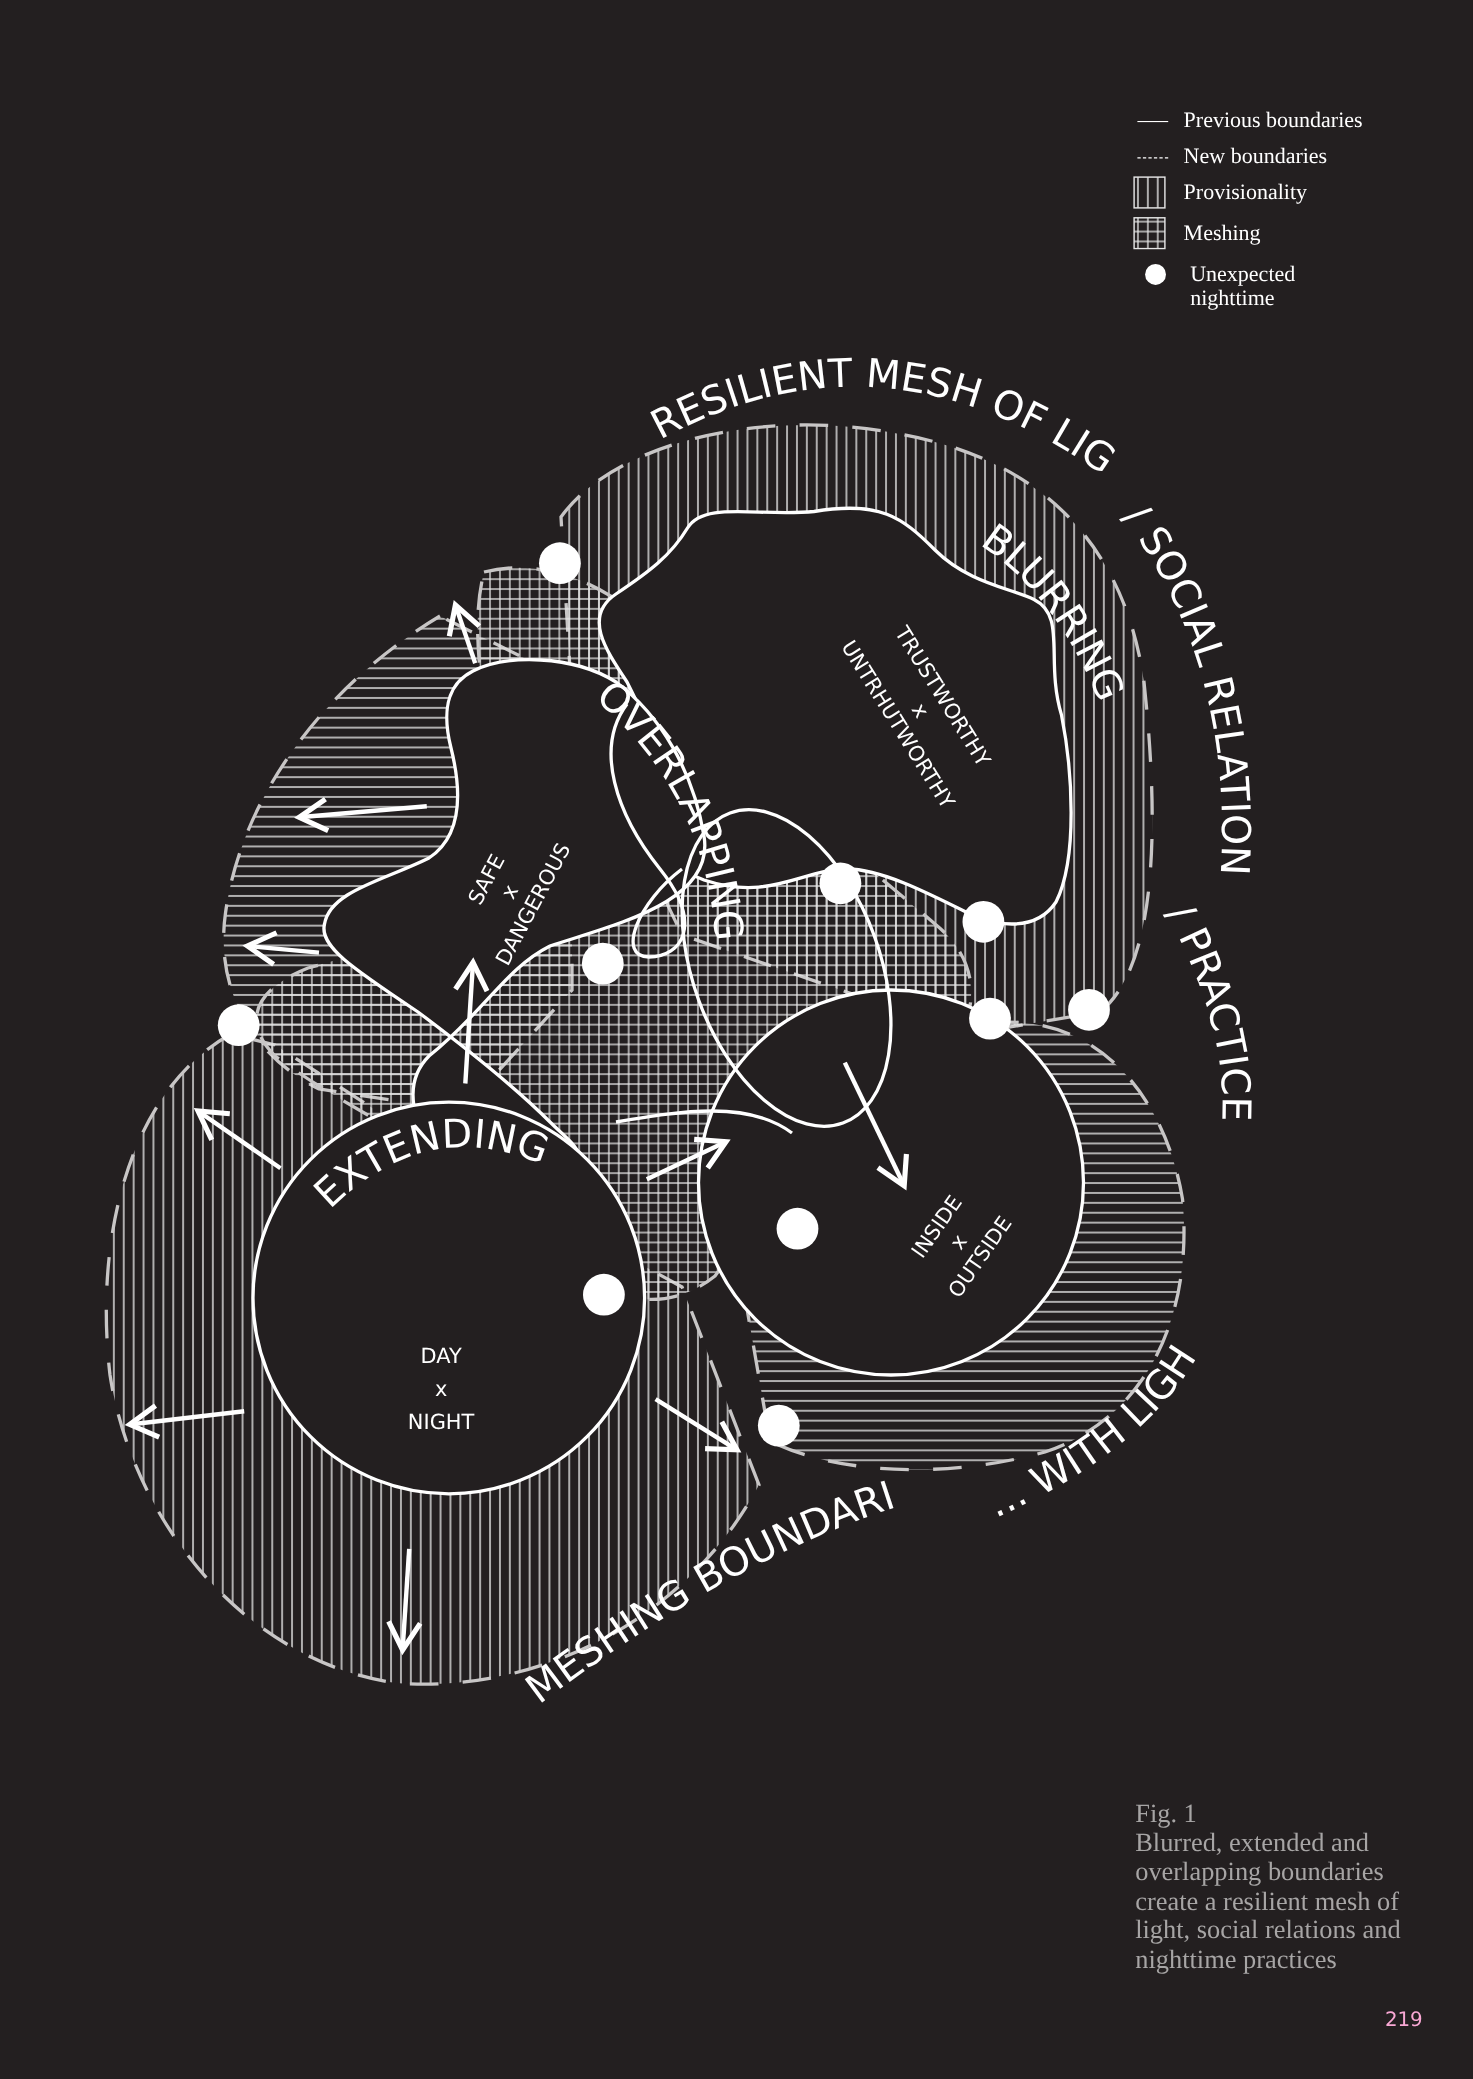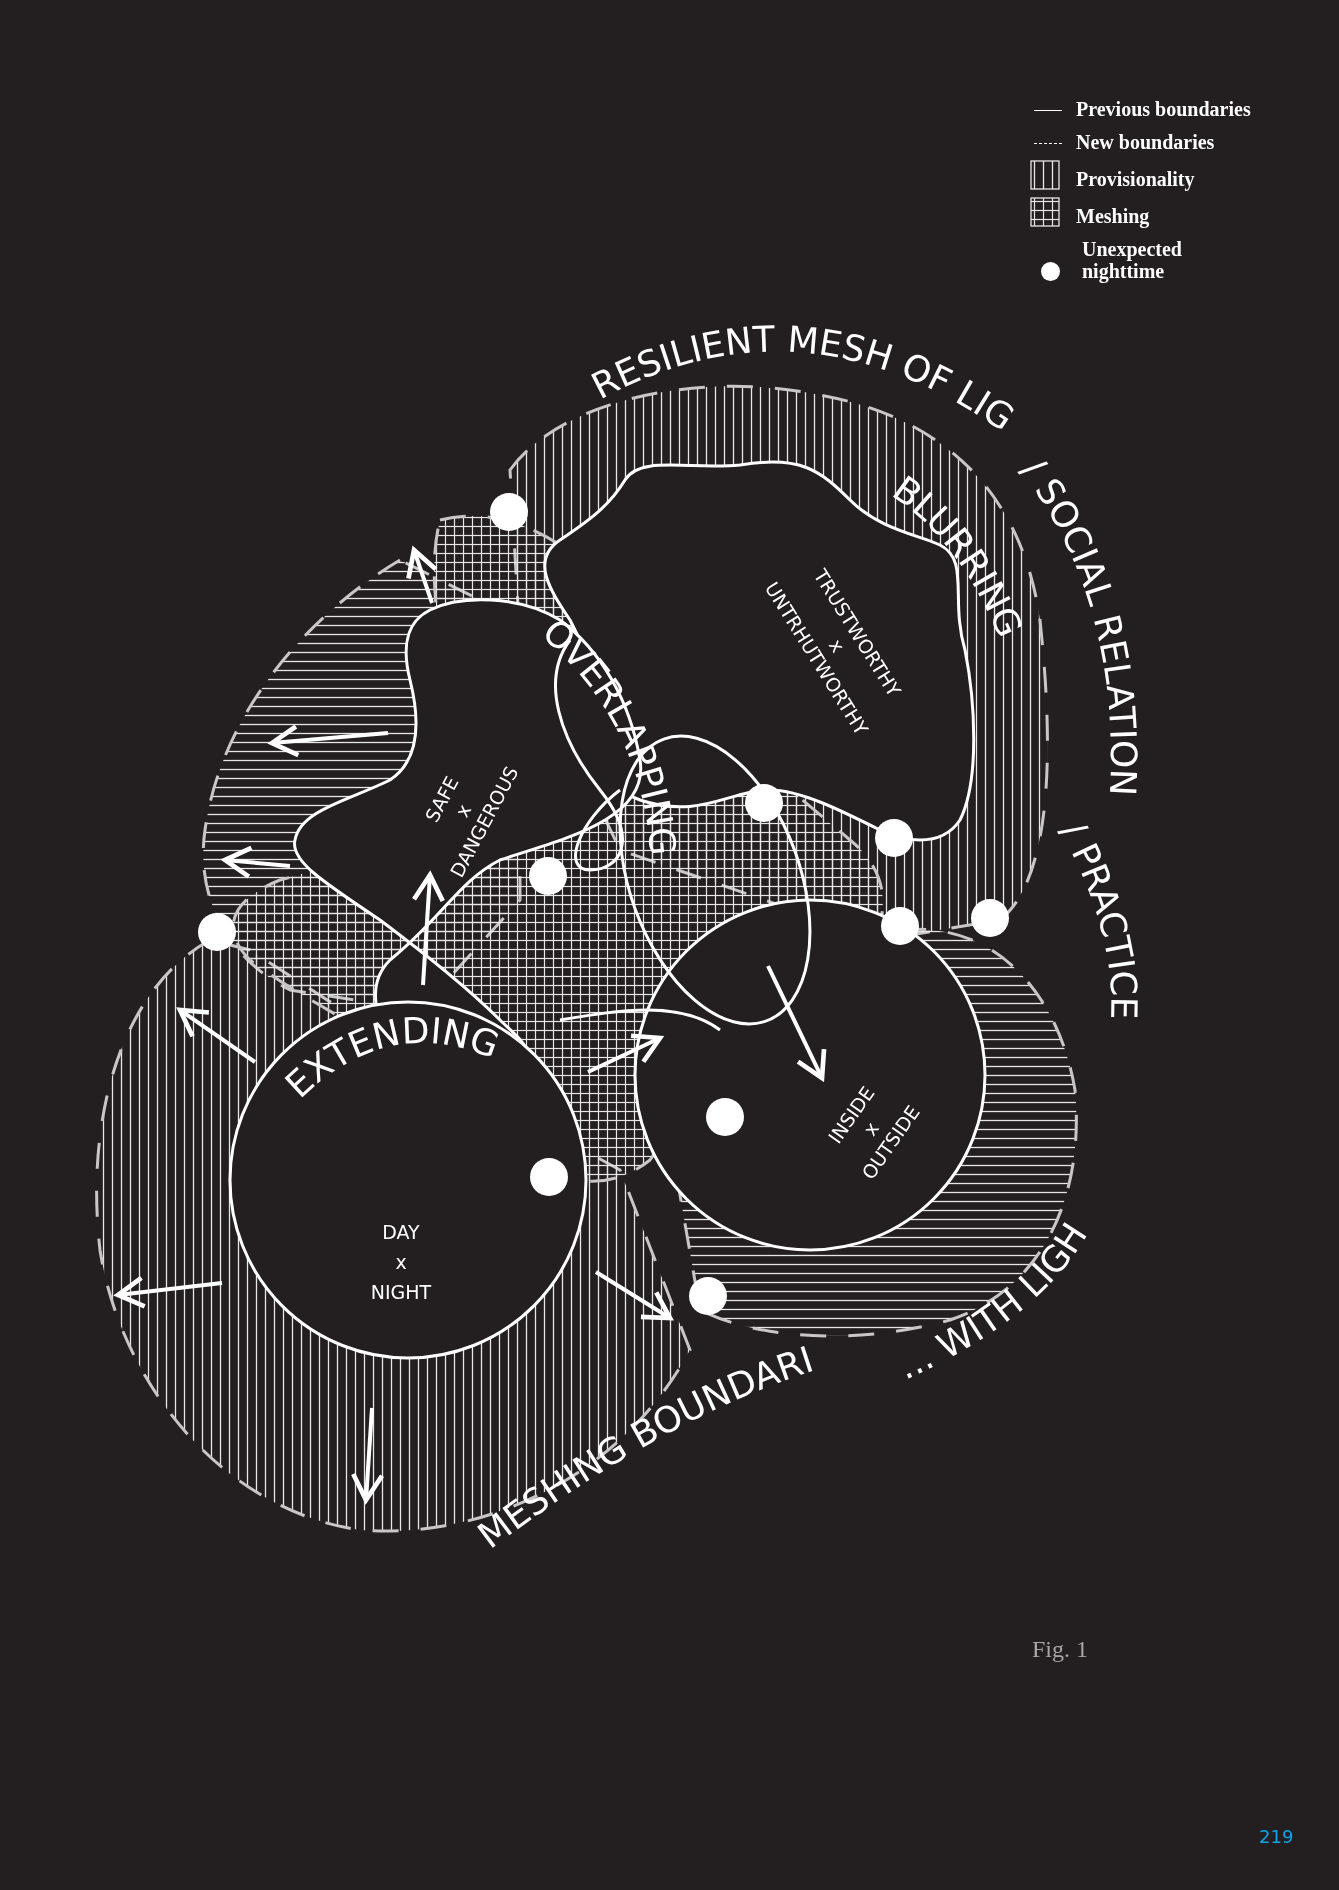--- a/index.html
+++ b/index.html
@@ -12,21 +12,21 @@
     color: #ffffff;
   }
   .page { position: absolute; left: 0; top: 0; width: 1339px; height: 1890px; }
   svg.diagram { position: absolute; left: 0; top: 0; width: 1339px; height: 1890px; }
 
   .legend {
     position: absolute; left: 1030px; top: 98px;
     font-family: "Liberation Serif", serif;
     font-size: 20px; color: #ffffff;
   }
-  .legend-item { display: flex; align-items: flex-end; margin-bottom: 11px; line-height: 22px; font-weight: bold; }
+  .legend-item { display: flex; align-items: flex-start; margin-bottom: 11px; line-height: 22px; }
   .legend-swatch { width: 36px; height: 22px; position: relative; margin-right: 10px; flex: 0 0 36px; }
   .legend-swatch.line::after {
     content: ""; position: absolute; left: 4px; right: 4px; top: 12px;
     border-top: 1.5px solid #fff;
   }
   .legend-swatch.dash::after {
     content: ""; position: absolute; left: 4px; right: 4px; top: 12px;
     border-top: 1.5px dashed #fff;
   }
   .legend-swatch.box { width: 30px; height: 30px; flex: 0 0 30px; margin-right: 16px; margin-top: -4px; }
@@ -38,21 +38,21 @@
   .legend-label { white-space: pre-line; }
 
   .caption {
     position: absolute; left: 1032px; top: 1636px; width: 260px;
     font-family: "Liberation Serif", serif;
     font-size: 24px; line-height: 26.5px; color: #a7a5a5;
   }
   .page-number {
     position: absolute; left: 1259px; top: 1826px;
     font-family: "DejaVu Sans", sans-serif;
-    font-size: 18px; color: #0ea5e9;
+    font-size: 18px; color: #f9a8d4;
   }
 </style>
 </head>
 <body>
 
 <div class="page">
 
   <svg class="diagram" viewBox="0 0 1339 1890" xmlns="http://www.w3.org/2000/svg">
     <defs>
       <pattern id="hatchV" patternUnits="userSpaceOnUse" width="9" height="9">
@@ -196,16 +196,17 @@
     </div>
     <div class="legend-item">
       <span class="legend-swatch dot"></span>
       <span class="legend-label">Unexpected
 nighttime</span>
     </div>
   </div>
 
   <div class="caption">
     <div>Fig. 1</div>
+    <div>Blurred, extended and overlapping boundaries create a resilient mesh of light, social relations and nighttime practices</div>
   </div>
 
   <div class="page-number">219</div>
 </div>
 
 </body></html>

